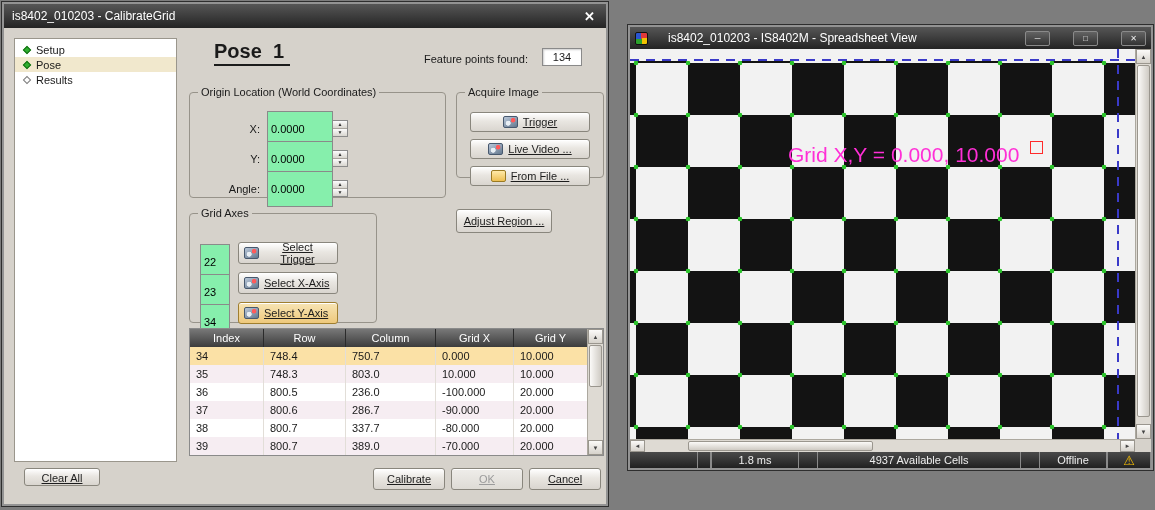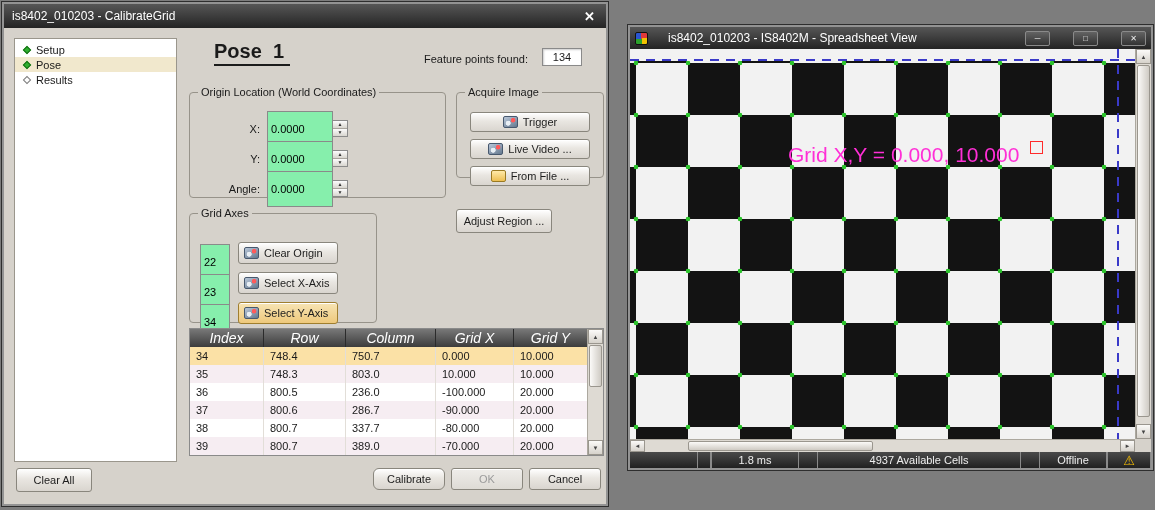--- a/index.html
+++ b/index.html
@@ -58,48 +58,48 @@
   .spin>div{flex:1;display:flex;align-items:center;justify-content:center;font-size:5px;
     line-height:1;background:linear-gradient(#fcfcfc,#d8d5cf);
     border-bottom:1px solid #a8a49c;color:#333;}
   .spin>div:last-child{border-bottom:none;}
 
   
   .btn{display:flex;align-items:center;justify-content:center;gap:5px;
     background:linear-gradient(#ffffff,#e9e6e1 45%,#d9d5cf);
     border:1px solid #89867d;border-radius:3px;
     font:11px "Liberation Sans",sans-serif;color:#1d1d1d;
-    box-shadow:inset 0 1px 0 #fff;cursor:default;}
+    box-shadow:inset 0 1px 0 #fff;cursor:default;text-decoration:underline;}
   .btn.active{background:linear-gradient(#f7e4b4,var(--active-button,#eec97c));
     border-color:#a07f2f;}
   .btn.disabled{color:#9b9b9b;background:linear-gradient(#efedea,#dedbd5);}
   .acq-btn{position:absolute;left:13px;width:120px;height:20px;}
   .axes-row-input{position:absolute;left:10px;}
   .axes-btn{position:absolute;left:48px;width:100px;height:22px;justify-content:flex-start;padding-left:5px;}
   .adjust-btn{position:absolute;left:452px;top:205px;width:96px;height:24px;}
-  .b-clear{position:absolute;left:12px;top:464px;width:76px;height:24px;}
-  .b-cal{position:absolute;left:369px;top:464px;width:72px;height:22px;border-radius:6px;}
+  .b-clear{position:absolute;left:20px;top:464px;width:76px;height:18px;align-items:flex-end;}
+  .b-cal{position:absolute;left:369px;top:464px;width:72px;height:22px;}
   .b-ok{position:absolute;left:447px;top:464px;width:72px;height:22px;}
   .b-cancel{position:absolute;left:525px;top:464px;width:72px;height:22px;}
   .mini-ico{width:15px;height:12px;flex:none;border:1px solid #47586e;border-radius:2px;
     background:
       radial-gradient(circle at 70% 32%, #ff5a5a 0 2px, transparent 2.6px),
       radial-gradient(circle at 32% 62%, #e9eff5 0 2.2px, transparent 2.8px),
       linear-gradient(150deg,#b9c7d9,#64788e);}
   .mini-ico.folder{border-color:#9a7a22;
     background:linear-gradient(#ffeaa9,#edbf52);}
 
   
   .grid-table{position:absolute;left:185px;top:324px;width:415px;height:128px;
     border:1px solid #8a8a8a;background:#fff;display:flex;}
   .gt-main{flex:1;display:flex;flex-direction:column;overflow:hidden;}
   .gt-header{display:flex;height:18px;flex:none;color:#fff;
     background:linear-gradient(#787878,var(--table-header,#3c3c3c));}
-  .gt-hcell{display:flex;align-items:center;justify-content:center;font-size:14px;
-    border-right:1px solid #2b2b2b;font-style:italic;}
+  .gt-hcell{display:flex;align-items:center;justify-content:center;font-size:11px;
+    border-right:1px solid #2b2b2b;}
   .gt-row{display:flex;height:18px;flex:none;font-size:11px;background:#fff;}
   .gt-row.alt{background:var(--row-alt,#f6edf2);}
   .gt-row.sel{background:var(--accent-selection,#fbe1a6);}
   .gt-cell{display:flex;align-items:center;padding-left:6px;
     border-right:1px solid #e2ded8;overflow:hidden;}
   .c0{width:74px;} .c1{width:82px;} .c2{width:90px;} .c3{width:78px;} .c4{width:73px;border-right:none;}
   .gt-scroll{width:16px;flex:none;background:#dedad3;border-left:1px solid #aca89f;
     display:flex;flex-direction:column;position:relative;}
   .sc-btn{height:15px;flex:none;display:flex;align-items:center;justify-content:center;
     font-size:6px;background:linear-gradient(#fbfaf8,#d6d2cb);border:1px solid #9a968e;color:#444;}
@@ -220,21 +220,21 @@
         <span class="mini-ico folder"></span>
         <span>From File ...</span>
       </button>
     </fieldset>
 
     <fieldset class="fs-axes">
       <legend>Grid Axes</legend>
       <input class="val small axes-row-input" style="top: 25px;" value="22">
       <button class="btn axes-btn" style="top:23px;">
         <span class="mini-ico"></span>
-        <span>Clear Origin</span>
+        <span>Select Trigger</span>
       </button>
       <input class="val small axes-row-input" style="top: 55px;" value="23">
       <button class="btn axes-btn" style="top:53px;">
         <span class="mini-ico"></span>
         <span>Select X-Axis</span>
       </button>
       <input class="val small axes-row-input" style="top: 85px;" value="34">
       <button class="btn axes-btn active" style="top:83px;">
         <span class="mini-ico"></span>
         <span>Select Y-Axis</span>

